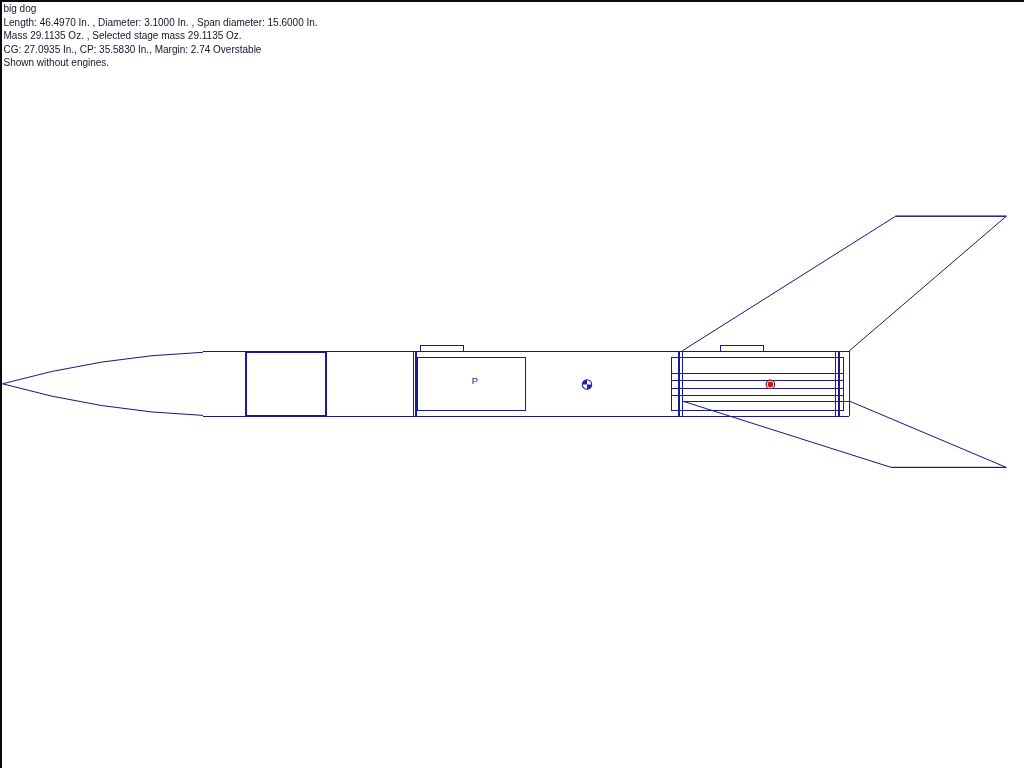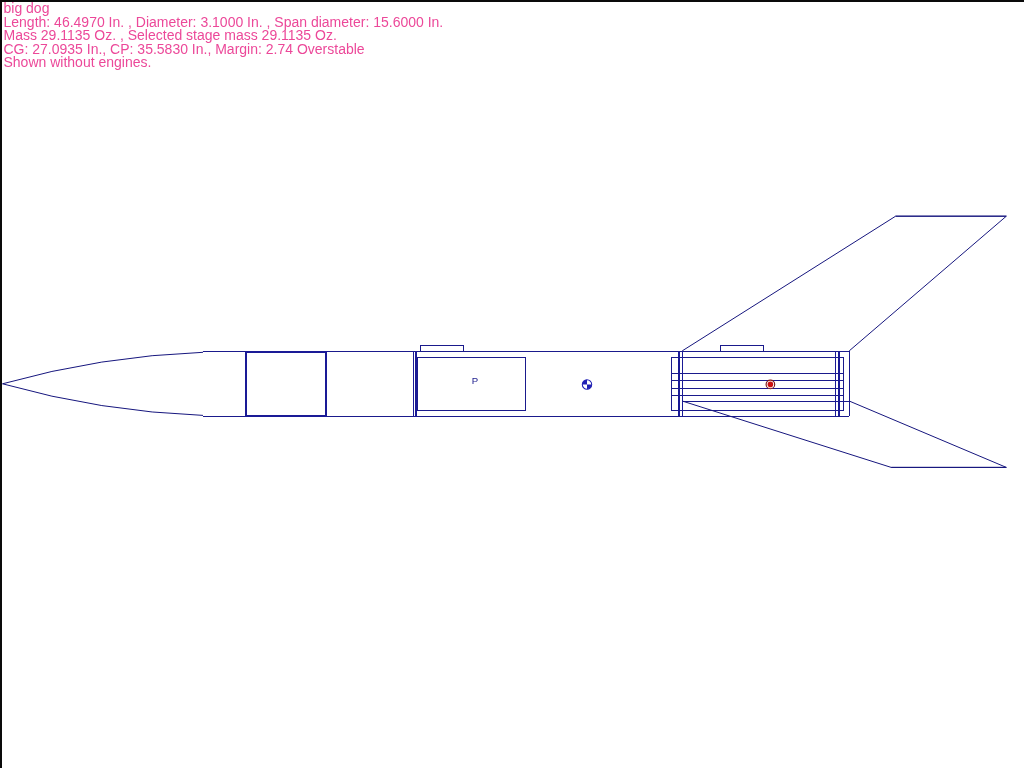--- a/index.html
+++ b/index.html
@@ -1,18 +1,18 @@
 <!DOCTYPE html>
 <html><head>
 <meta charset="utf-8">
 <style>
   html,body{margin:0;padding:0;width:1024px;height:768px;background:#ffffff;overflow:hidden;}
   #stage{position:relative;width:1024px;height:768px;background:#ffffff;
          font-family:"Liberation Sans", sans-serif;}
-  #info{position:absolute;left:3.5px;top:2.4px;color:#ec4899;font-size:14px;line-height:13.4px;
+  #info{position:absolute;left:3.5px;top:2.4px;color:#0f172a;font-size:10px;line-height:13.4px;
         white-space:pre;}
   svg{position:absolute;left:0;top:0;}
 </style>
 </head>
 <body>
 <div id="stage">
 
   <div style="position:absolute;left:0;top:0;width:1024px;height:1.5px;background:#0a0a0a;"></div>
 
   <div style="position:absolute;left:0;top:0;width:1.5px;height:768px;background:#0a0a0a;"></div>

